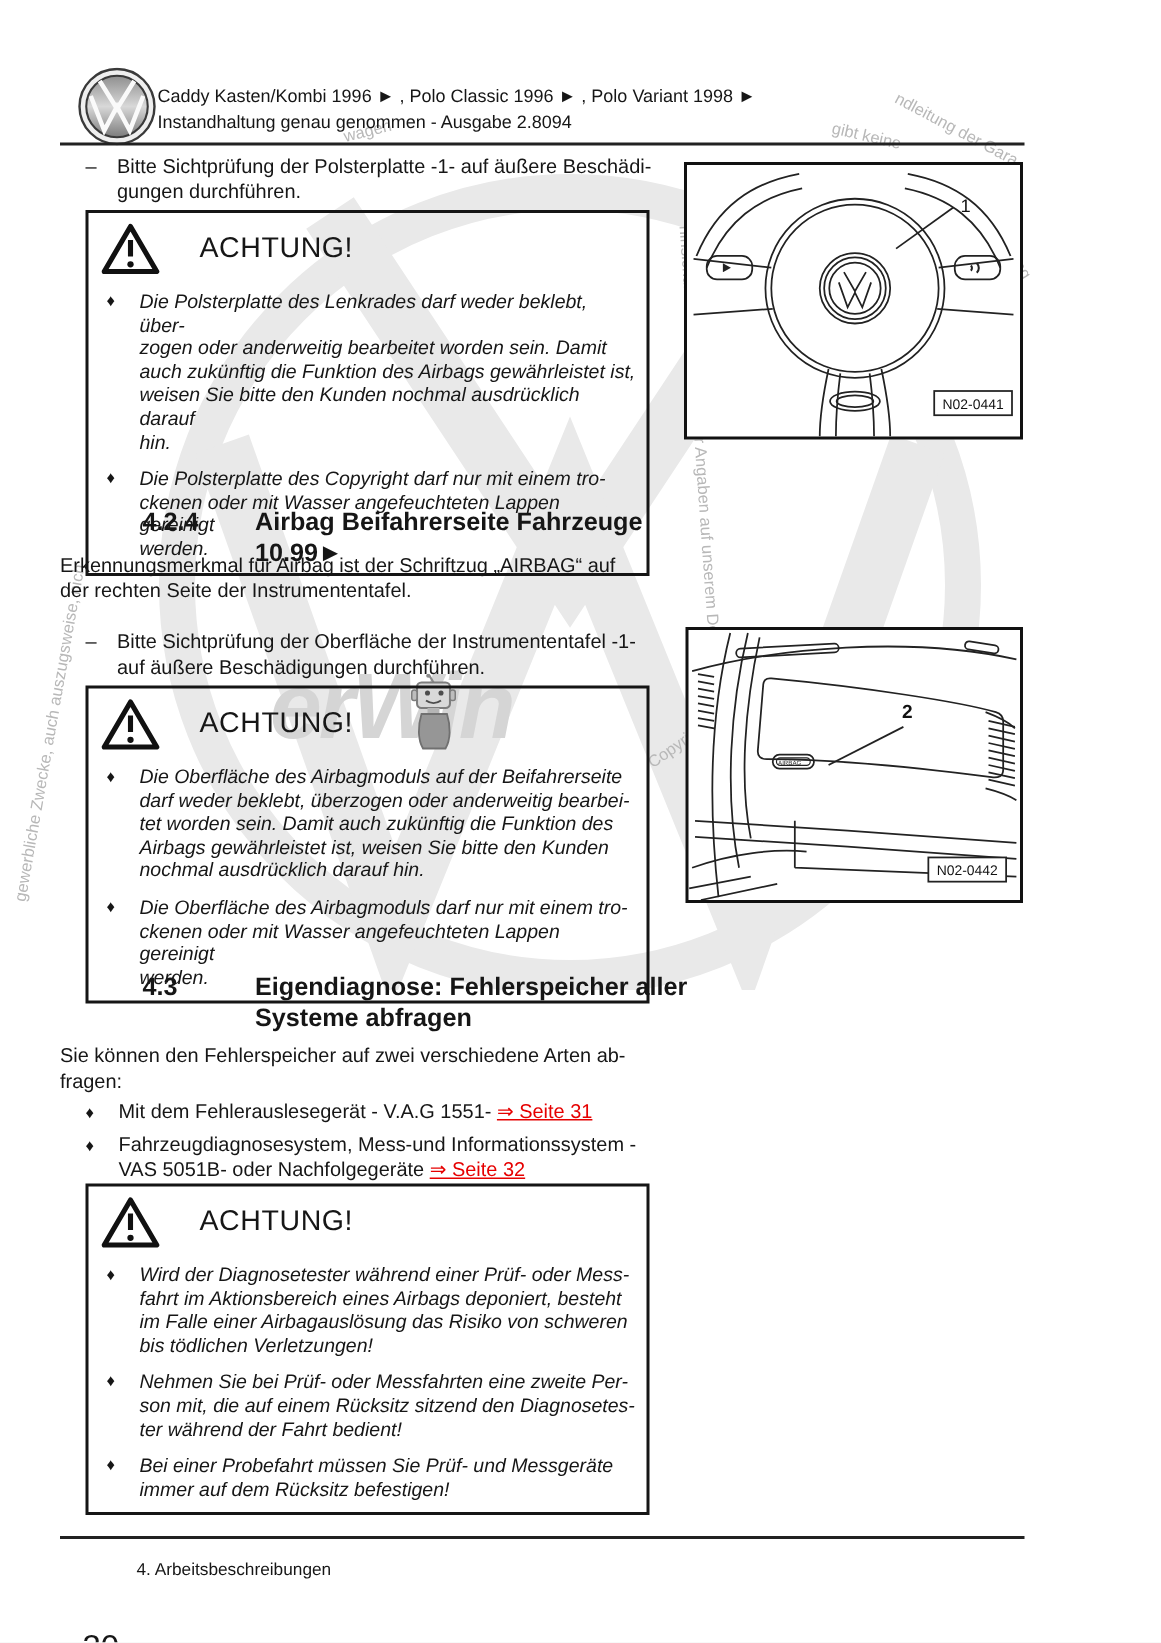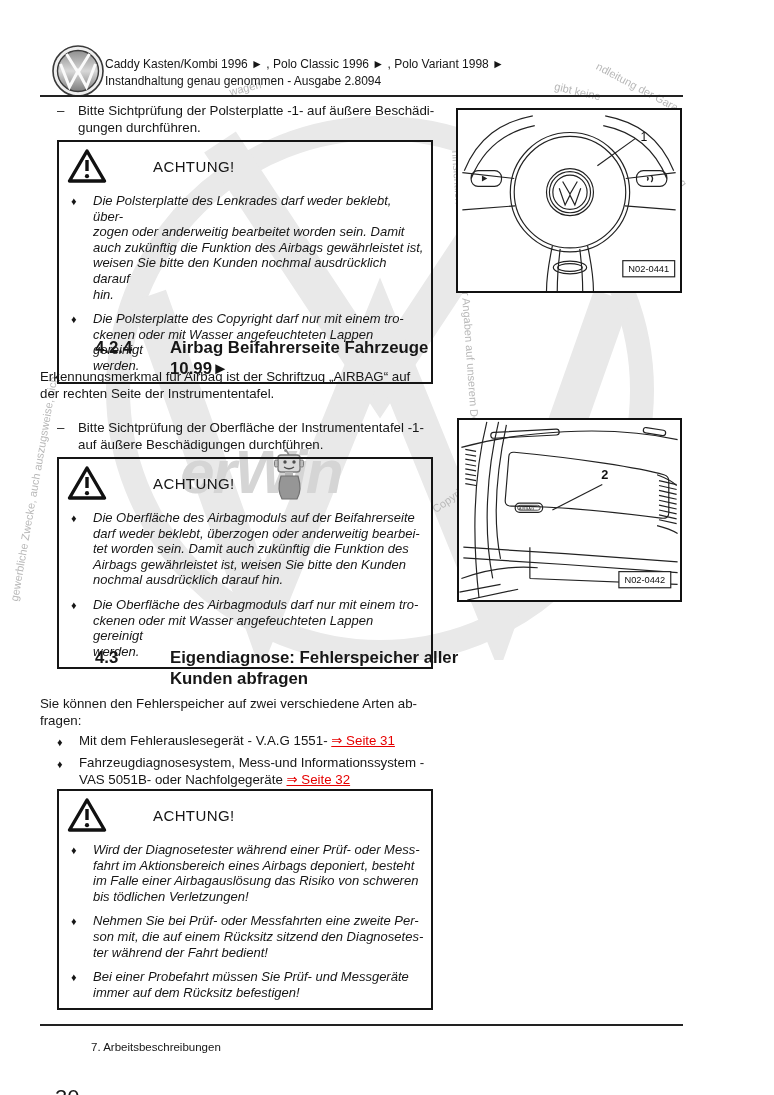--- a/index.html
+++ b/index.html
@@ -26,21 +26,21 @@
   
   .para{font-size:13.3px;line-height:17px;white-space:pre-line;width:400px;}
   .dash-item{display:flex;width:400px;}
   .dash-item .dash{width:21px;flex:none;padding-left:0;}
   .dash-item .txt{font-size:13.3px;line-height:17px;white-space:pre-line;}
   .dash-item{left:57px;font-size:13.3px;line-height:17px;}
   
   .warnbox{left:57px;width:376px;border:2px solid #151515;background:transparent;box-sizing:border-box;
            padding:6px 6px 8px 8px;}
   .warn-head{display:flex;align-items:center;height:36px;}
-  .warn-head .wlabel{margin-left:46px;font-size:15px;letter-spacing:.4px;}
+  .warn-head .wlabel{margin-left:26px;font-size:19px;letter-spacing:.4px;}
   .warn-item{display:flex;margin-top:9px;padding-left:4px;}
   .warn-item .dia{width:22px;flex:none;font-size:11px;padding-top:2px;}
   .warn-item .wtxt{font-size:13px;line-height:15.6px;font-style:italic;white-space:pre-line;}
   
   .sec{left:55px;display:flex;font-weight:bold;font-size:16.8px;line-height:21px;margin-left:40px;}
   .sec .num{width:75px;flex:none;}
   .sec .ttl{white-space:pre-line;}
   
   .diag{left:57px;display:flex;width:390px;font-size:13.3px;line-height:17px;}
   .diag .dia{width:22px;flex:none;font-size:11px;padding-top:2px;}
@@ -244,21 +244,21 @@
       <g>
         <rect x="163" y="155" width="53" height="16.5" fill="#fff" stroke="#222" stroke-width="1.2"></rect>
         <text x="189.5" y="167" text-anchor="middle" font-size="9.5" fill="#111">N02-0442</text>
       </g>
     </svg>
   </div>
 
   <div class="abs z sec" style="top:647px;">
     <span class="num">4.3</span>
     <span class="ttl">Eigendiagnose: Fehlerspeicher aller
-Kunden abfragen</span>
+Systeme abfragen</span>
   </div>
 
   <div class="abs z para" style="left:40px;top:695px;">Sie können den Fehlerspeicher auf zwei verschiedene Arten ab-
 fragen:</div>
 
   <div class="abs z diag" style="top:732px;">
     <span class="dia">♦</span>
     <span class="txt"><span>Mit dem Fehlerauslesegerät - V.A.G 1551- </span><a class="lnk">⇒ Seite 31</a></span>
   </div>
 
@@ -292,15 +292,15 @@
     </div>
     <div class="warn-item">
       <span class="dia">♦</span>
       <span class="wtxt">Bei einer Probefahrt müssen Sie Prüf- und Messgeräte
 immer auf dem Rücksitz befestigen!</span>
     </div>
   </div>
 
   <div class="abs z rule" style="left:40px;top:1024px;width:643px;"></div>
   <div class="abs z pgnum" style="left:55px;top:1085px;">30</div>
-  <div class="abs z pglabel" style="left:91px;top:1041px;">7. Arbeitsbeschreibungen</div>
+  <div class="abs z pglabel" style="left:91px;top:1041px;">4. Arbeitsbeschreibungen</div>
 
 </div>
 
 </body></html>

